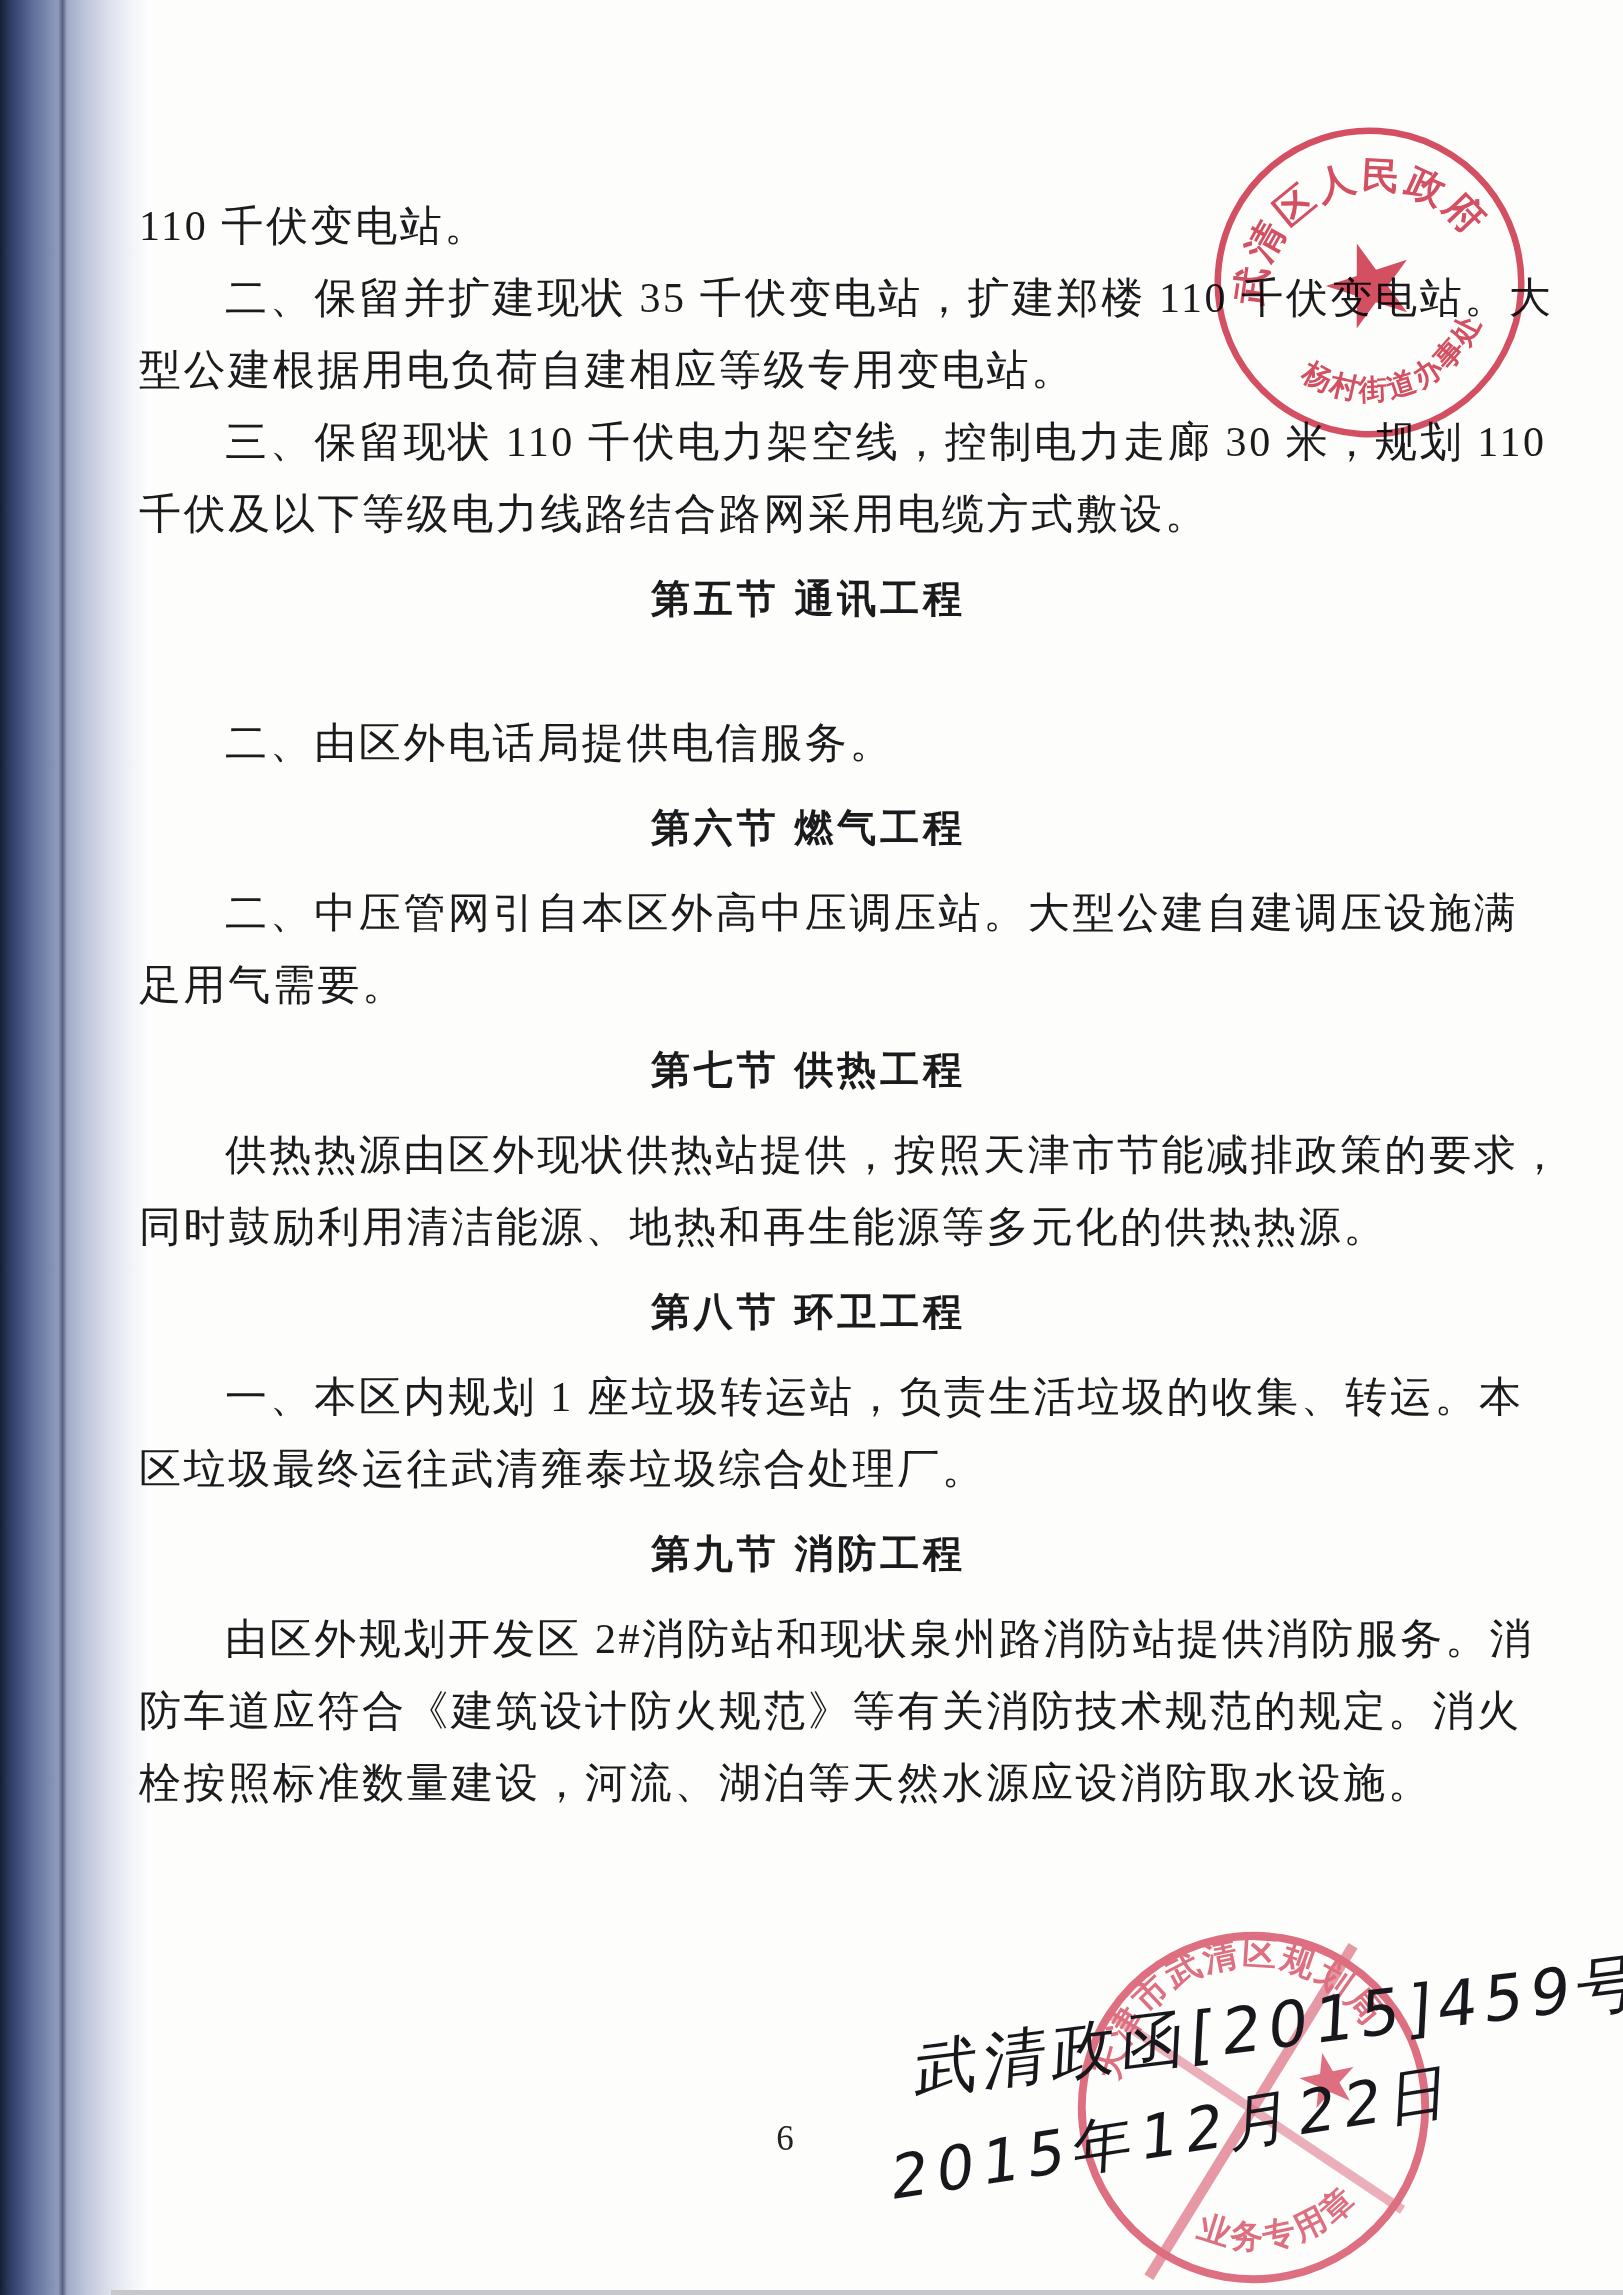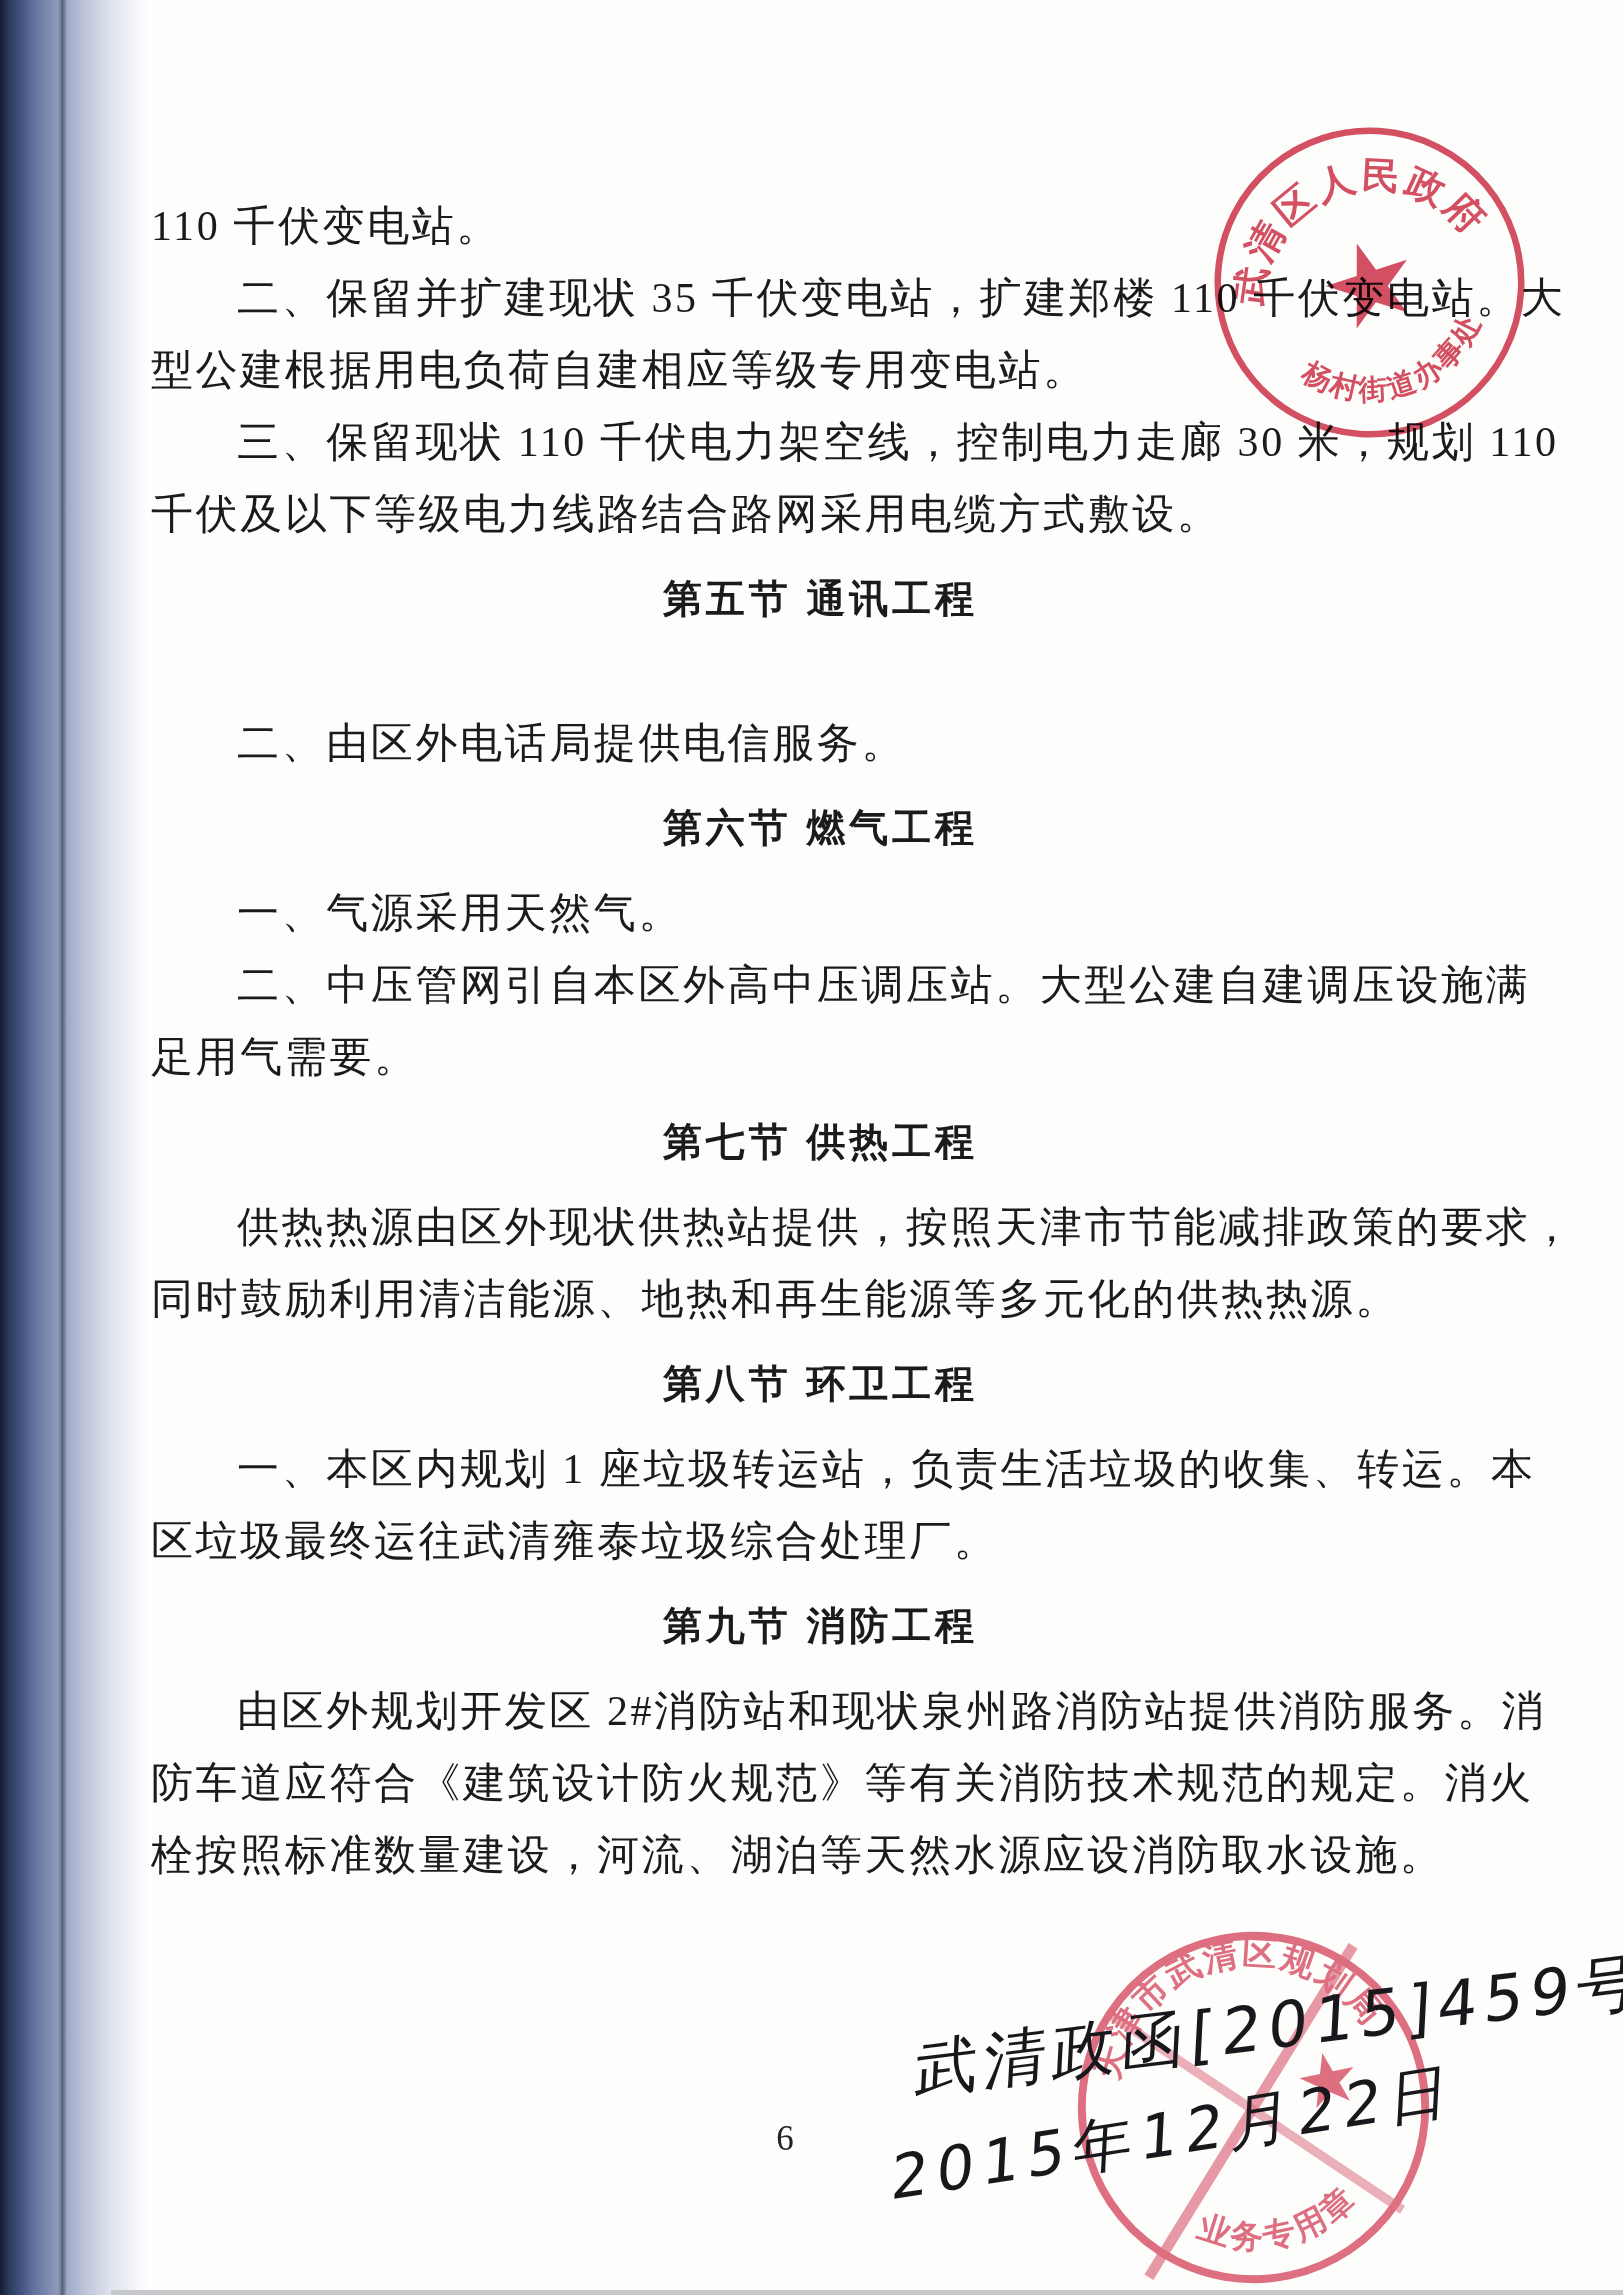--- a/index.html
+++ b/index.html
@@ -19,21 +19,21 @@
   .binding-crease{
     position:absolute;left:58px;top:0;width:9.2px;height:2295px;z-index:2;
     background:linear-gradient(90deg,rgba(10,16,40,0),rgba(10,16,40,.45),rgba(10,16,40,0));
   }
   .scan-bottom-edge{
     position:absolute;left:111px;bottom:0;width:1512px;height:4.6px;z-index:1;
     background:#c7c8cb;
   }
   
   .textcol{
-    position:absolute;left:151px;top:190px;width:1339px;z-index:3;
+    position:absolute;left:139px;top:190px;width:1339px;z-index:3;
     color:#1b1b1d;
   }
   .line{
     height:72px;display:flex;align-items:center;
     font-size:42px;letter-spacing:2.6px;white-space:pre;
     font-weight:500;
   }
   .line.indent{padding-left:86px;}
   .heading{
     height:98px;display:flex;align-items:center;justify-content:center;
@@ -71,21 +71,20 @@
 <div class="textcol" id="textcol">
     <div class="line">110 千伏变电站。</div>
     <div class="line indent">二、保留并扩建现状 35 千伏变电站，扩建郑楼 110 千伏变电站。大</div>
     <div class="line">型公建根据用电负荷自建相应等级专用变电站。</div>
     <div class="line indent">三、保留现状 110 千伏电力架空线，控制电力走廊 30 米，规划 110</div>
     <div class="line">千伏及以下等级电力线路结合路网采用电缆方式敷设。</div>
     <div class="heading">第五节 通讯工程</div>
     <div class="spacer"></div>
     <div class="line indent">二、由区外电话局提供电信服务。</div>
     <div class="heading">第六节 燃气工程</div>
-    <div class="line indent">一、气源采用天然气。</div>
     <div class="line indent">二、中压管网引自本区外高中压调压站。大型公建自建调压设施满</div>
     <div class="line">足用气需要。</div>
     <div class="heading">第七节 供热工程</div>
     <div class="line indent">供热热源由区外现状供热站提供，按照天津市节能减排政策的要求，</div>
     <div class="line">同时鼓励利用清洁能源、地热和再生能源等多元化的供热热源。</div>
     <div class="heading">第八节 环卫工程</div>
     <div class="line indent">一、本区内规划 1 座垃圾转运站，负责生活垃圾的收集、转运。本</div>
     <div class="line">区垃圾最终运往武清雍泰垃圾综合处理厂。</div>
     <div class="heading">第九节 消防工程</div>
     <div class="line indent">由区外规划开发区 2#消防站和现状泉州路消防站提供消防服务。消</div>

